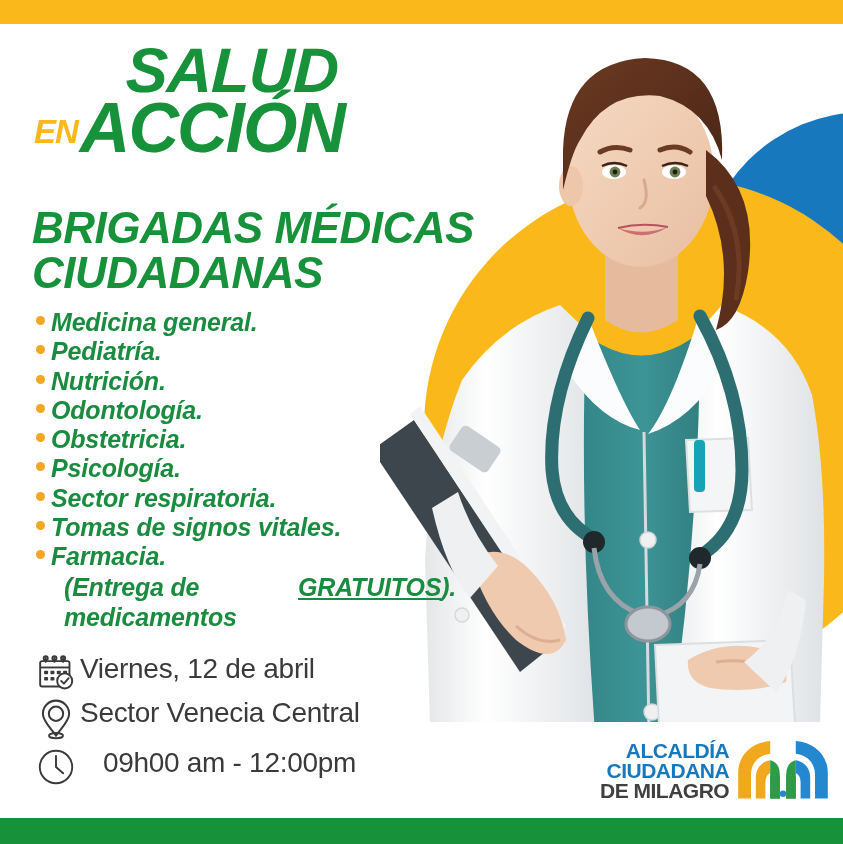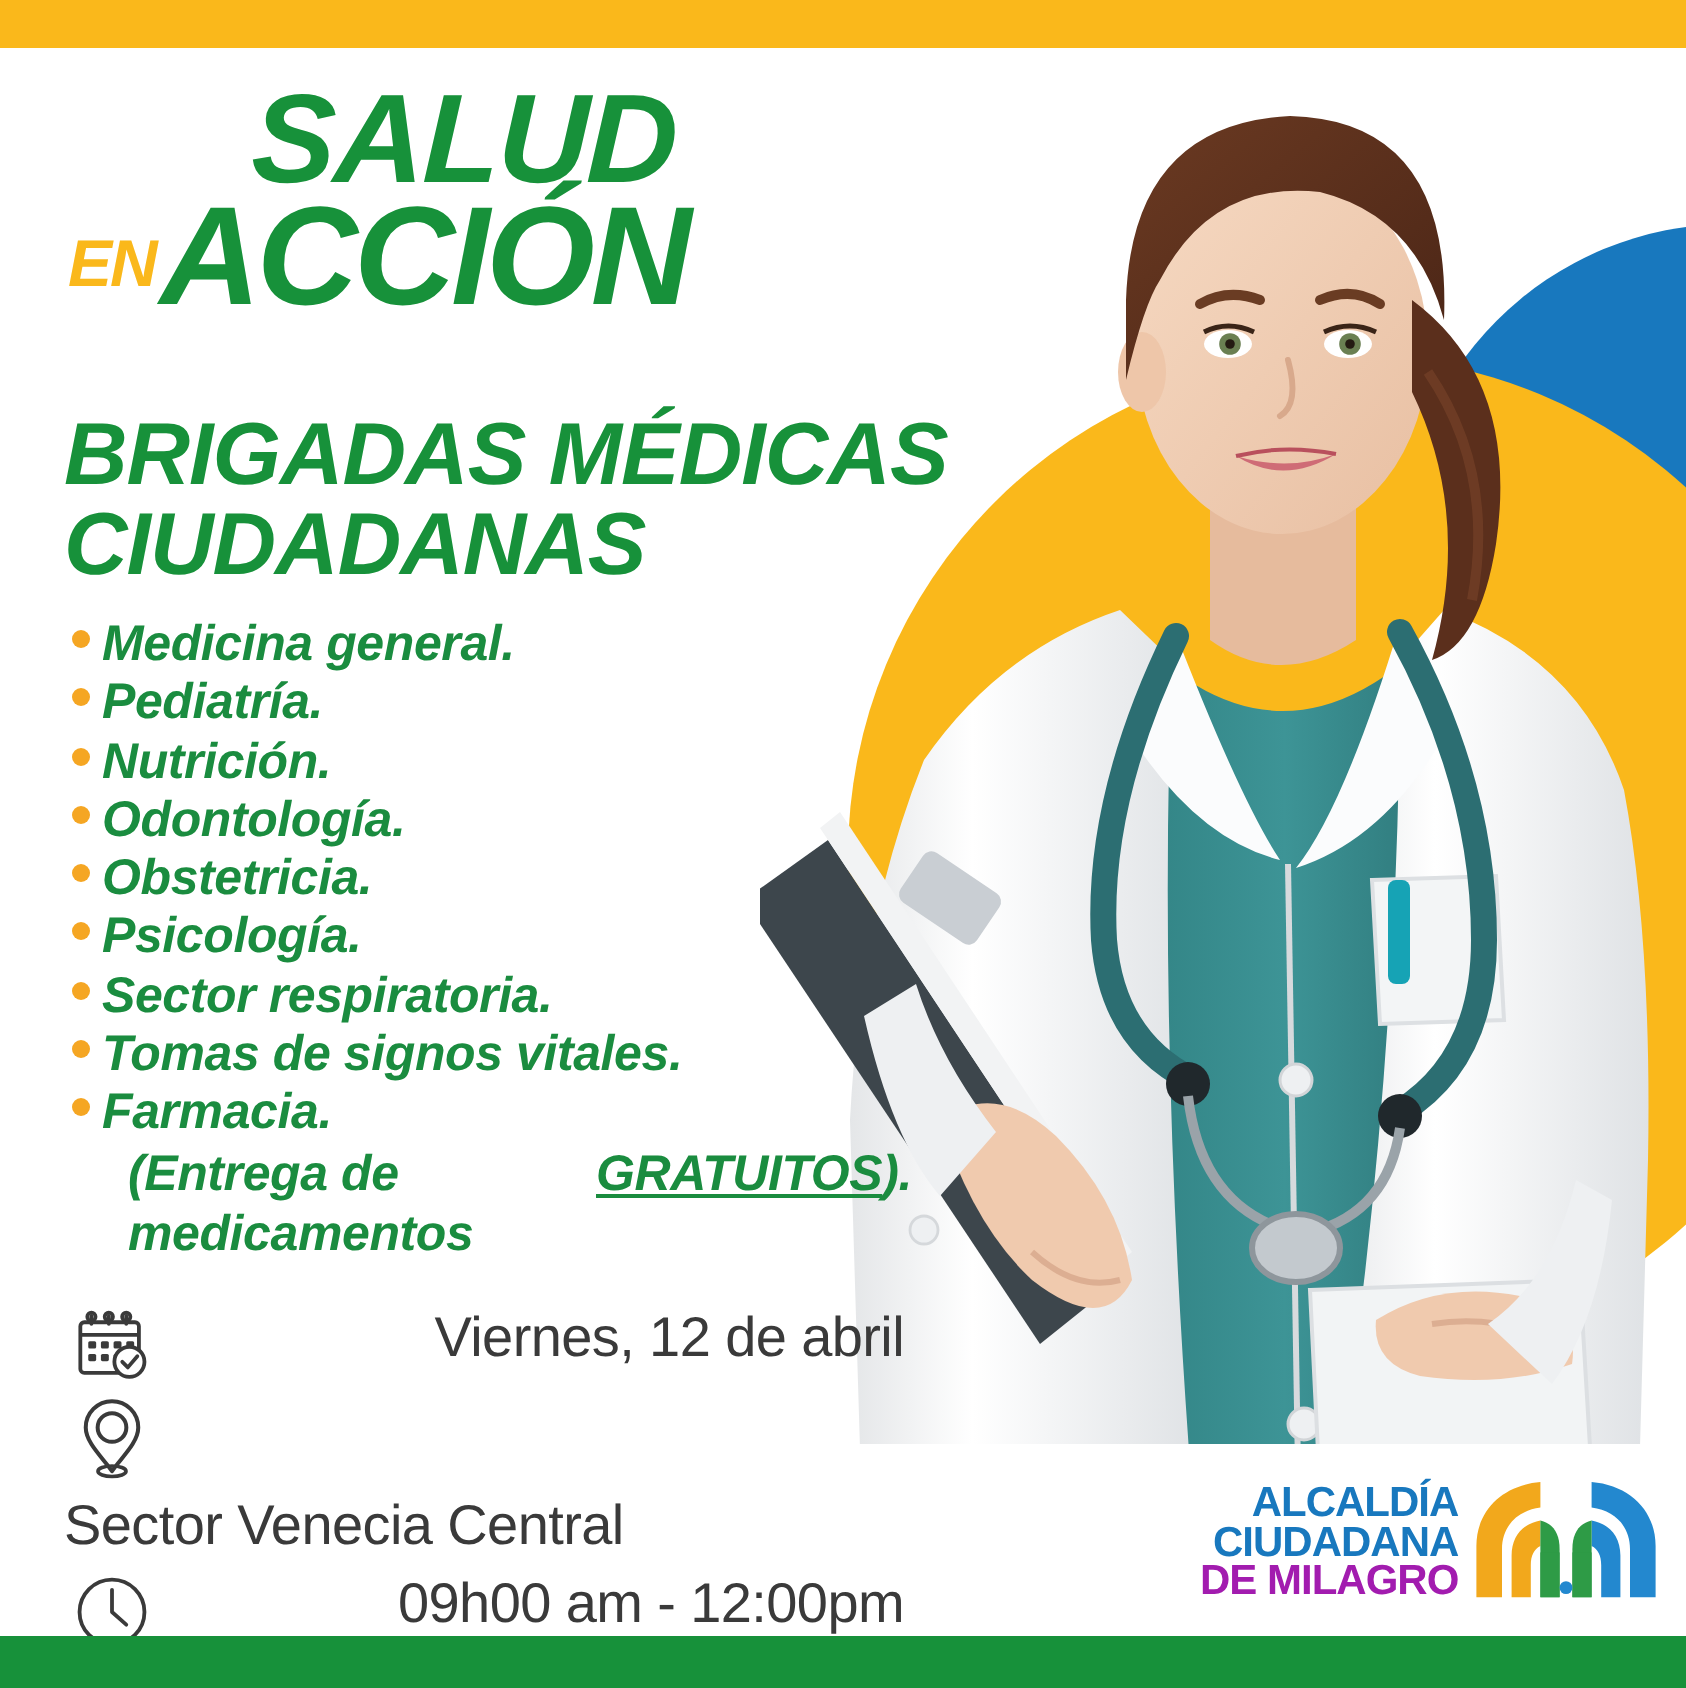--- a/index.html
+++ b/index.html
@@ -158,21 +158,20 @@
   
   .info {
     position: absolute;
     left: 32px; top: 652px;
     width: 420px;
   }
   .info-row {
     display: flex;
     align-items: flex-start;
     margin-bottom: 6px;
-    justify-content: space-between;
   }
   .info-ico {
     width: 48px;
     flex: 0 0 48px;
     display: flex;
     justify-content: center;
     align-items: flex-start;
     padding-top: 2px;
   }
   .info-txt {
@@ -183,42 +182,42 @@
     padding-top: 2px;
   }
   .info-sub {
     font-size: 15px;
     color: #4A4A4A;
     line-height: 1.15;
     margin-top: 1px;
     letter-spacing: -0.1px;
   }
   .row-date  { margin-bottom: 4px; }
-  .row-place { margin-bottom: 2px; flex-direction: column; }
+  .row-place { margin-bottom: 2px; }
   .row-time  { margin-top: 6px; gap: 23px; }
 
   
   .logo {
     position: absolute;
     left: 600px; top: 736px;
     z-index: 7;
     display: flex;
     align-items: center;
   }
   .logo-words {
     text-align: right;
     line-height: 0.95;
     letter-spacing: -0.5px;
   }
   .logo-words div {
     font-size: 21px;
     font-weight: 700;
   }
   .lw-1, .lw-2 { color: #1878BE; }
-  .lw-3 { color: #a21caf; }
+  .lw-3 { color: #404040; }
   .logo-mark { margin-left: 6px; }
 </style>
 </head>
 <body>
 
 <div id="poster">
 
   <div class="shape-layer">
     <div class="blue-circle"></div>
     <div class="yellow-circle"></div>

